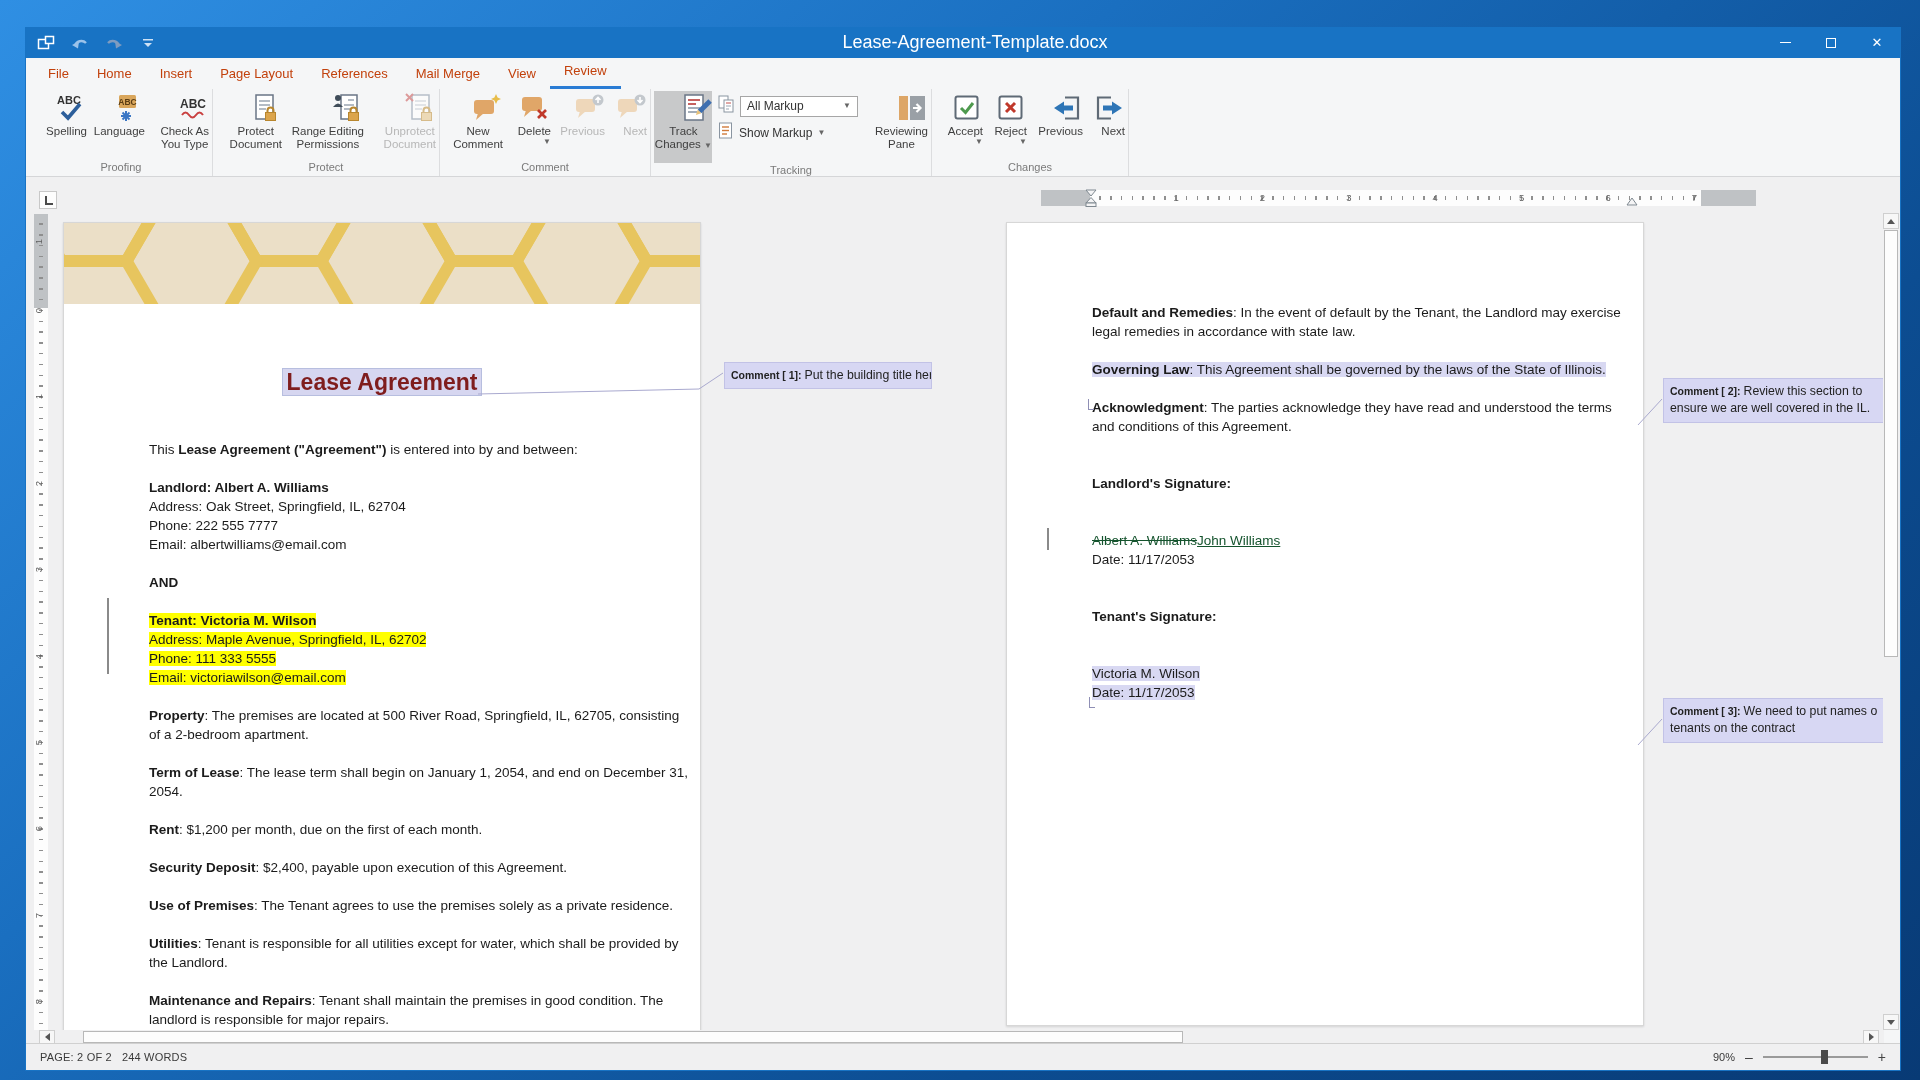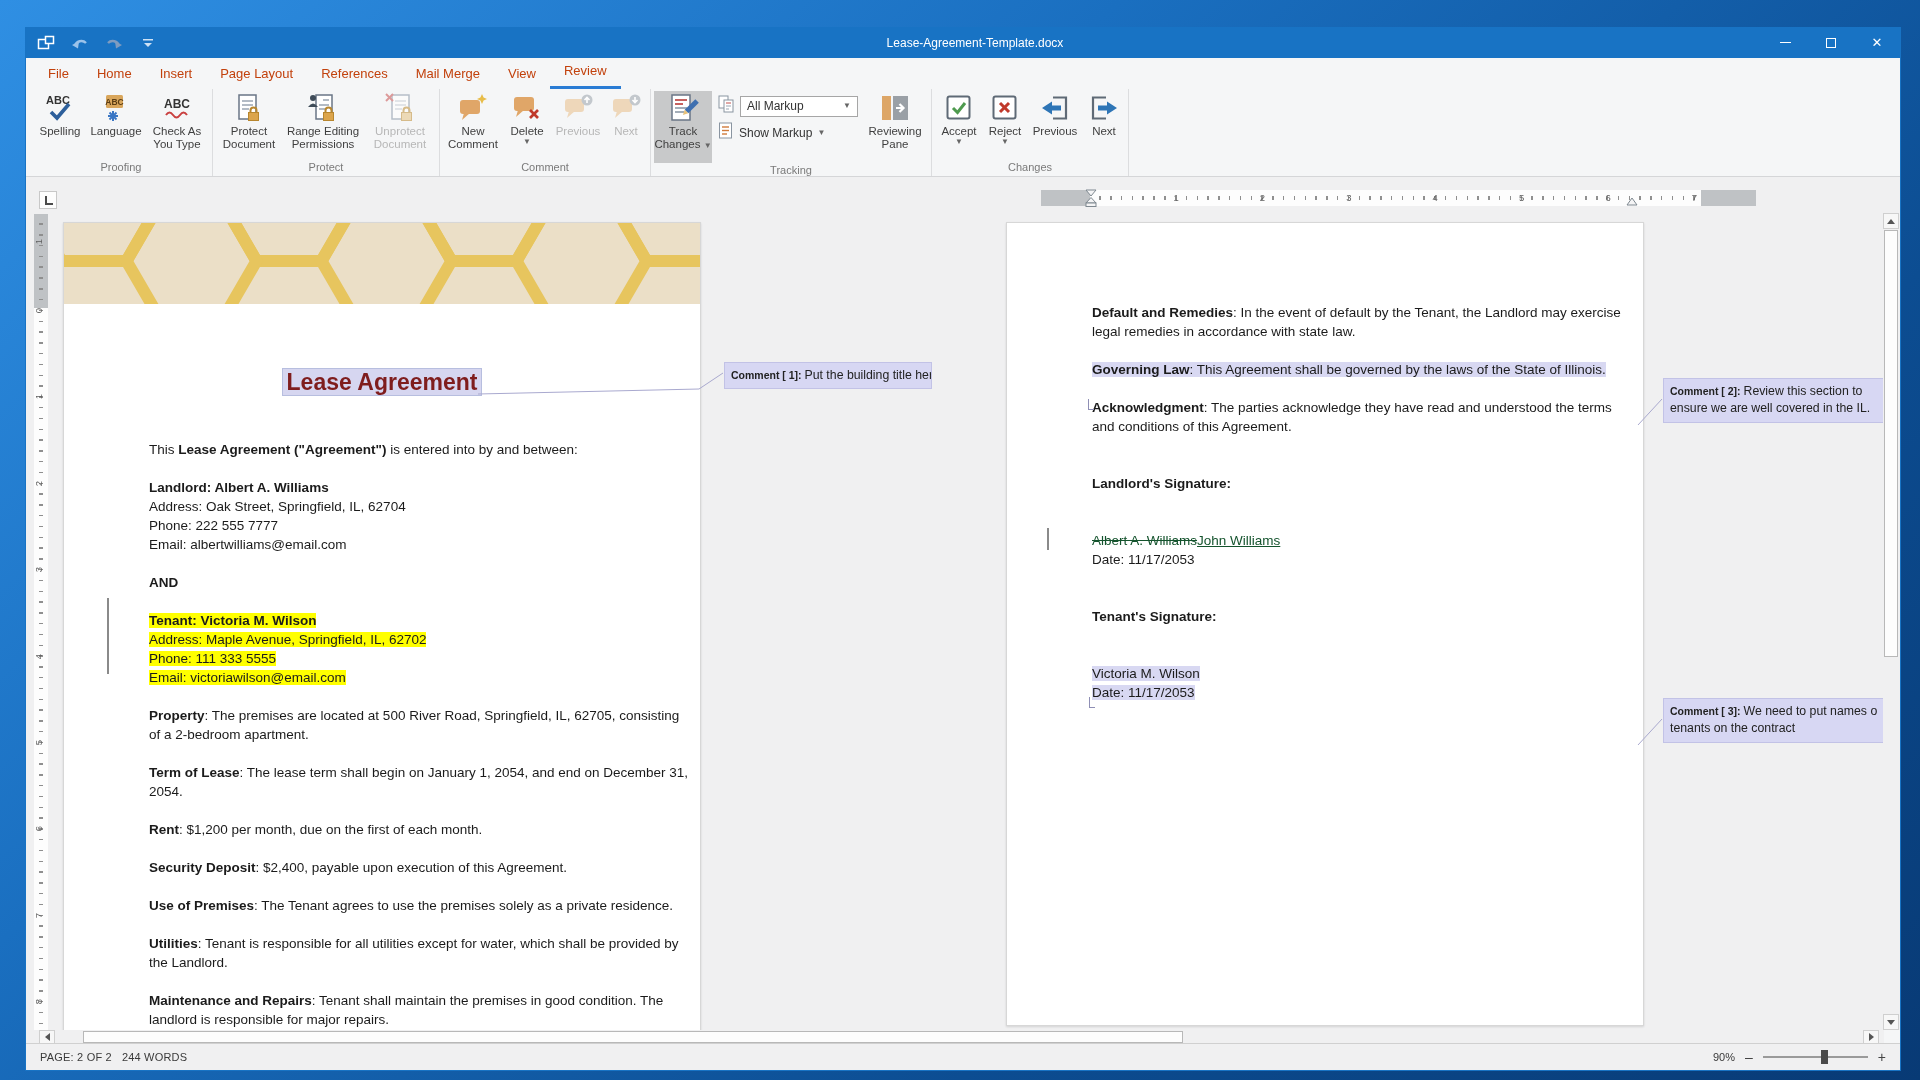--- a/index.html
+++ b/index.html
@@ -11,40 +11,40 @@
   
   #window { position:absolute; left:25px; top:27px; width:1876px; height:1044px;
             background:#f5f6f7; border-left:1px solid #1873c4; border-right:1px solid #1873c4;
             border-bottom:1px solid #1873c4; }
 
   
   #titlebar { position:absolute; left:0; top:0; width:100%; height:31px; background:#1873c4; color:#fff; }
   #qat { position:absolute; left:10px; top:0; height:31px; display:flex; align-items:center; gap:14px; }
   .qat-btn { width:20px; height:20px; display:flex; align-items:center; justify-content:center; }
   #win-title { position:absolute; left:0; right:0; top:0; height:31px; display:flex;
-               align-items:center; justify-content:center; font-size:12px;padding-left:24px; }
+               align-items:center; justify-content:center; font-size:18px;padding-left:24px; }
   #win-controls { position:absolute; right:0; top:0; height:31px; display:flex; }
   .wc-btn { width:46px; height:31px; display:flex; align-items:center; justify-content:center;
             color:#fff; font-size:13px; }
   .wc-max-glyph { width:10px; height:10px; border:1px solid #fff; display:inline-block; }
   .wc-min-glyph { width:11px; height:1px; background:#fff; display:inline-block; }
 
   
   #tabsrow { position:absolute; left:0; top:31px; width:100%; height:31px; background:#f5f6f7;
              display:flex; align-items:stretch; padding-left:8px; }
   .rtab { padding:0 14px; display:flex; align-items:center; font-size:13px; color:#c2410c; cursor:default; }
   .rtab.active { border-bottom:3px solid #2a7cd4; padding-bottom:4px; }
 
   
   #ribbon { position:absolute; left:0; top:62px; width:100%; height:88px; background:#f5f6f7;
             border-bottom:1px solid #d5d6d8; display:flex; align-items:stretch; padding-left:4px; }
   .rb-group { display:flex; flex-direction:column; border-right:1px solid #dcdddf; padding:2px 3px 0 3px; }
   .rb-buttons { flex:1; display:flex; align-items:flex-start; }
   .rb-glabel { height:16px; text-align:center; font-size:11px; color:#7a7a7a; line-height:14px; }
-  .bb { display:flex; flex-direction:column; align-items:center; padding-top:2px; height:68px; }
+  .bb { display:flex; flex-direction:column; align-items:flex-end; padding-top:2px; height:68px; }
   .bb .ic { width:32px; height:30px; flex:none; }
   .bb .lbl { font-size:11.5px; line-height:13px; color:#3f3f3f; text-align:center; margin-top:2px; }
   .bb.disabled .lbl { color:#b7b7b7; }
   .caret { font-size:8px; color:#666; line-height:8px; }
   .pressed-bg { background:#c8c9ca; }
   .trk-col { display:flex; flex-direction:column; gap:5px; padding:4px 4px 0 6px; }
   .trk-row { display:flex; align-items:center; gap:5px; }
   .combo { width:118px; height:21px; background:#fff; border:1px solid #a6a6a6; font-size:12px;
            color:#333; display:flex; align-items:center; padding:0 6px; justify-content:space-between; }
   .showmk { font-size:12px; color:#333; }

